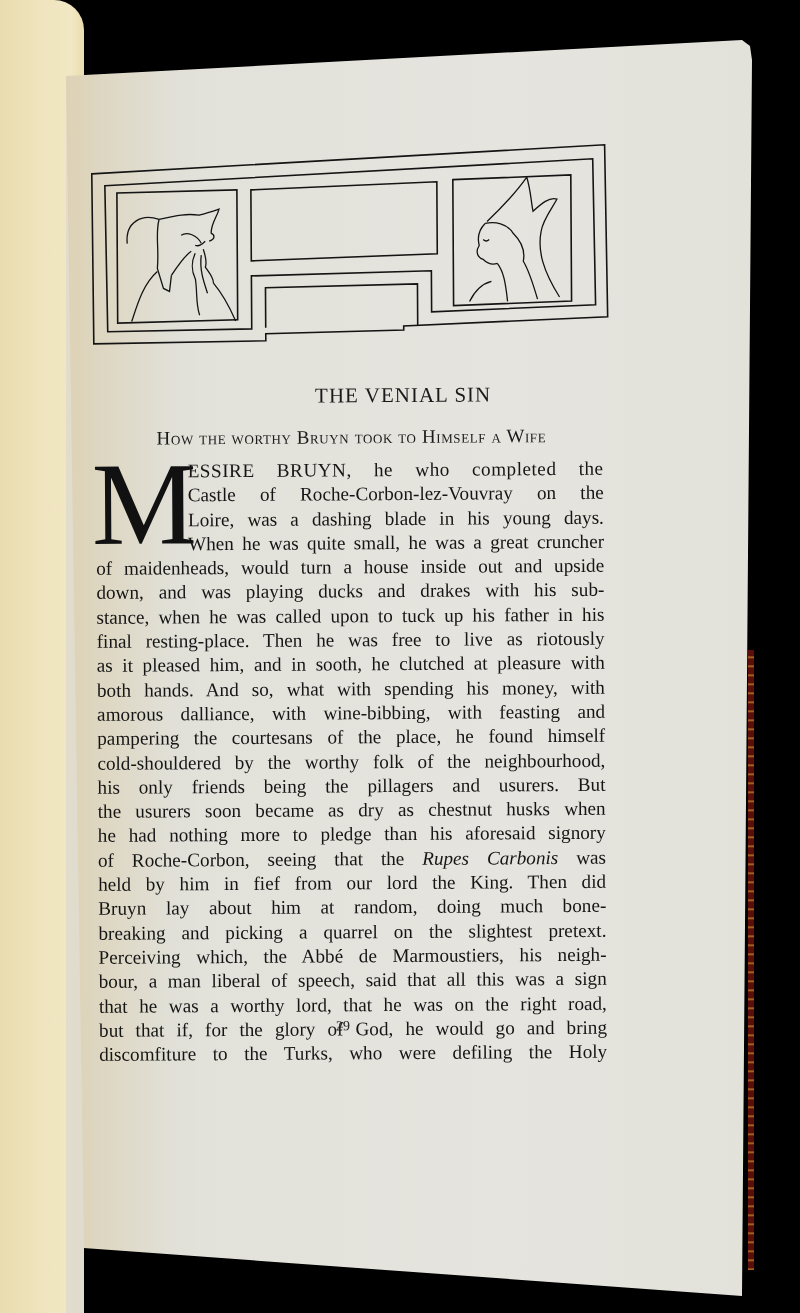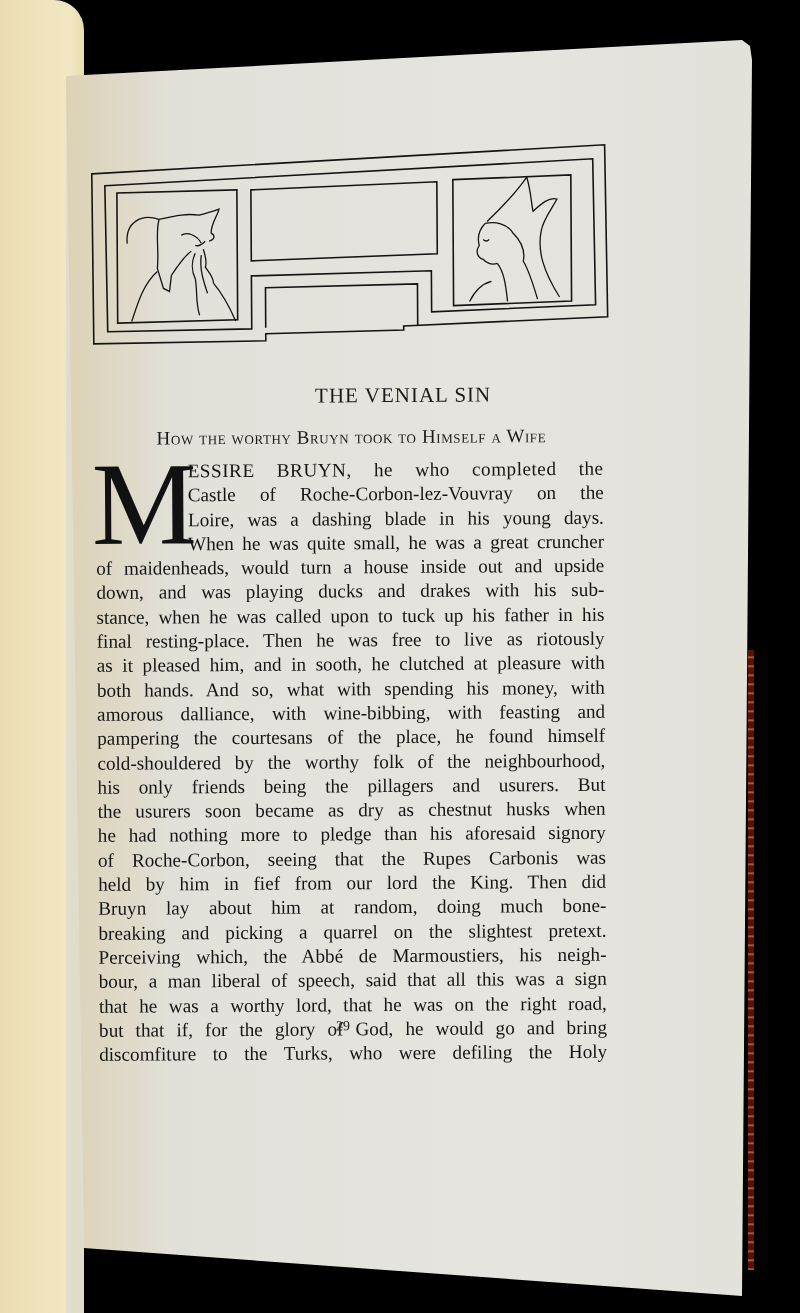--- a/index.html
+++ b/index.html
@@ -55,21 +55,21 @@
     display: block; white-space: nowrap; text-align: justify;
     text-align-last: justify; height: 24.3px;
   }
   .line.indented { margin-left: 92px; }
   .drop-cap {
     position: absolute; left: -4px; top: -5px;
     font-size: 118px; line-height: 100px; color: #111;
     font-family: "Liberation Serif", serif;
   }
   .smallcaps-lead { letter-spacing: 0.5px; }
-  .italic { }
+  .italic { font-style: italic; }
   .page-number {
     position: absolute; left: 334px; top: 1018px;
     font-size: 14px; color: #222;
   }
   .text-tilt {
     position: absolute; left: 0; top: 0; width: 800px; height: 1313px;
     transform: rotate(-0.35deg); transform-origin: 400px 700px;
   }
 </style>
 </head>

